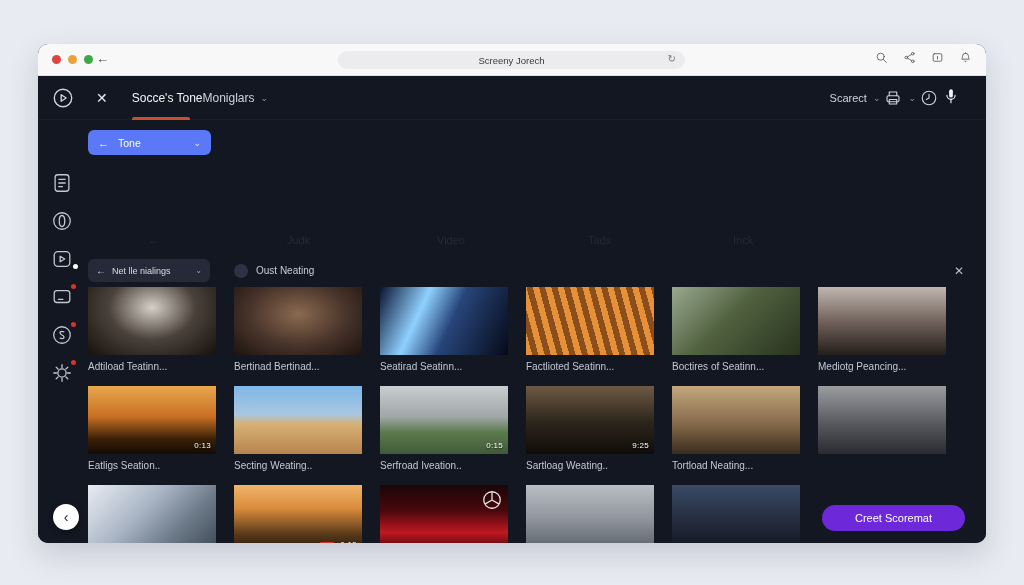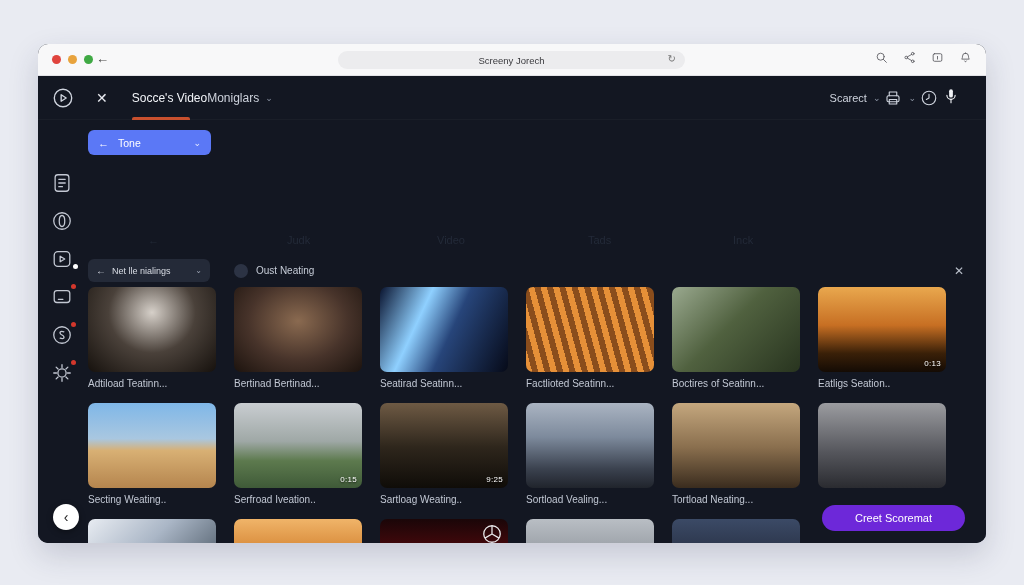--- a/index.html
+++ b/index.html
@@ -78,21 +78,21 @@
   .filter-pill .fp-label { font-size:9px; }
   .filter-pill .fp-chev { margin-left:auto; font-size:8px; color:#9aa1b0; }
   .toggle-dot { width:14px; height:14px; border-radius:50%; background:#2c3344; margin:0 8px 0 24px; }
   .toggle-label { font-size:10px; color:#c6ccd7; }
   .filter-close { margin-left:auto; color:#b9bfca; font-size:12px; }
 
   
   .grid { position:absolute; left:2px; top:167px; width:876px;
     display:grid; grid-template-columns:repeat(6,128px); column-gap:18px; }
   .cell { margin-bottom:12px; }
-  .thumb { position:relative; width:128px; height:85px; border-radius:7px; overflow:hidden;
+  .thumb { position:relative; width:128px; height:68px; border-radius:0; overflow:hidden;
     background:#2a2f3c; }
   .badge { position:absolute; right:5px; bottom:4px; font-size:8px; color:#fff;
     text-shadow:0 1px 2px rgba(0,0,0,.8); letter-spacing:.3px; }
   .chip { position:absolute; right:28px; bottom:4px; width:14px; height:7px; border-radius:1px;
     background:#c2271d; }
   .tlogo { position:absolute; right:5px; top:4px; width:22px; height:22px; }
   .tlogo svg { width:22px; height:22px; stroke:#e8e8ea; fill:none; stroke-width:1.4; }
   .caption { margin-top:6px; height:13px; font-size:10px; color:#c2c8d4; white-space:nowrap;
     overflow:hidden; text-overflow:ellipsis; }
   .caption:empty { display:none; }
@@ -144,21 +144,21 @@
 
   <div class="app">
 
     <div class="navbar">
       <svg class="logo" viewBox="0 0 24 24">
           <circle cx="12" cy="12" r="9.5"></circle>
           <path d="M10 8.5l5.5 3.5L10 15.5z"></path>
         </svg>
       <span class="close-x">✕</span>
       <div class="tab tab-active">
-        <span>Socce's Video</span>
+        <span>Socce's Tone</span>
         <span class="underline" id="tab-underline" style="background: rgb(200, 80, 46);"></span>
       </div>
       <div class="tab tab-secondary">
         <span>Moniglars</span>
         <span class="chev">⌄</span>
       </div>
       <div class="nav-right">
         <div class="nav-drop">
           <span>Scarect</span>
           <span class="chev">⌄</span>
@@ -280,20 +280,28 @@
 
   <div class="cell">
     <div class="thumb" style="background: linear-gradient(135deg, rgb(154, 169, 143) 0%, rgb(80, 97, 63) 45%, rgb(40, 52, 31) 100%);">
       
       
       
     </div>
     <div class="caption">Boctires of Seatinn...</div>
   </div>
 
+  <div class="cell">
+    <div class="thumb" style="background: linear-gradient(rgb(192, 182, 176) 0%, rgb(107, 92, 85) 55%, rgb(36, 29, 26) 100%);">
+      
+      
+      
+    </div>
+    <div class="caption">Mediotg Peancing...</div>
+  </div>
 
   <div class="cell">
     <div class="thumb" style="background: linear-gradient(rgb(233, 168, 78) 0%, rgb(199, 111, 35) 45%, rgb(58, 32, 8) 78%, rgb(20, 11, 4) 100%);">
 
       <span class="badge">0:13</span>
 
     </div>
     <div class="caption">Eatligs Seation..</div>
   </div>
 
@@ -317,28 +325,20 @@
 
   <div class="cell">
     <div class="thumb" style="background: linear-gradient(rgb(110, 90, 68) 0%, rgb(46, 38, 28) 52%, rgb(15, 12, 8) 100%);">
 
       <span class="badge">9:25</span>
 
     </div>
     <div class="caption">Sartloag Weating..</div>
   </div>
 
-  <div class="cell">
-    <div class="thumb" style="background: linear-gradient(rgb(170, 180, 194) 0%, rgb(125, 138, 156) 40%, rgb(58, 65, 78) 78%, rgb(32, 36, 44) 100%);">
-      
-      
-      
-    </div>
-    <div class="caption">Sortload Vealing...</div>
-  </div>
 
   <div class="cell">
     <div class="thumb" style="background: linear-gradient(rgb(196, 167, 126) 0%, rgb(138, 111, 78) 52%, rgb(58, 44, 30) 100%);">
       
       
       
     </div>
     <div class="caption">Tortload Neating...</div>
   </div>
 

